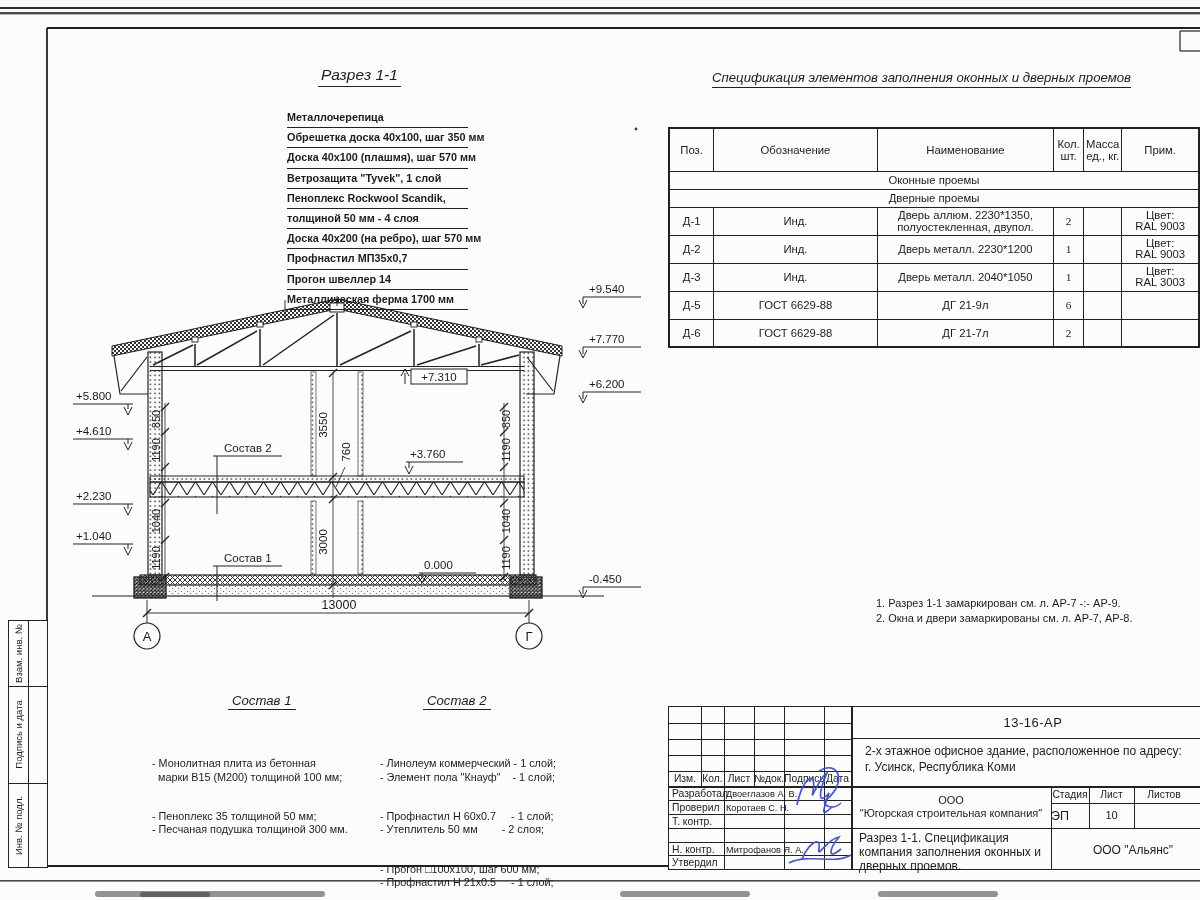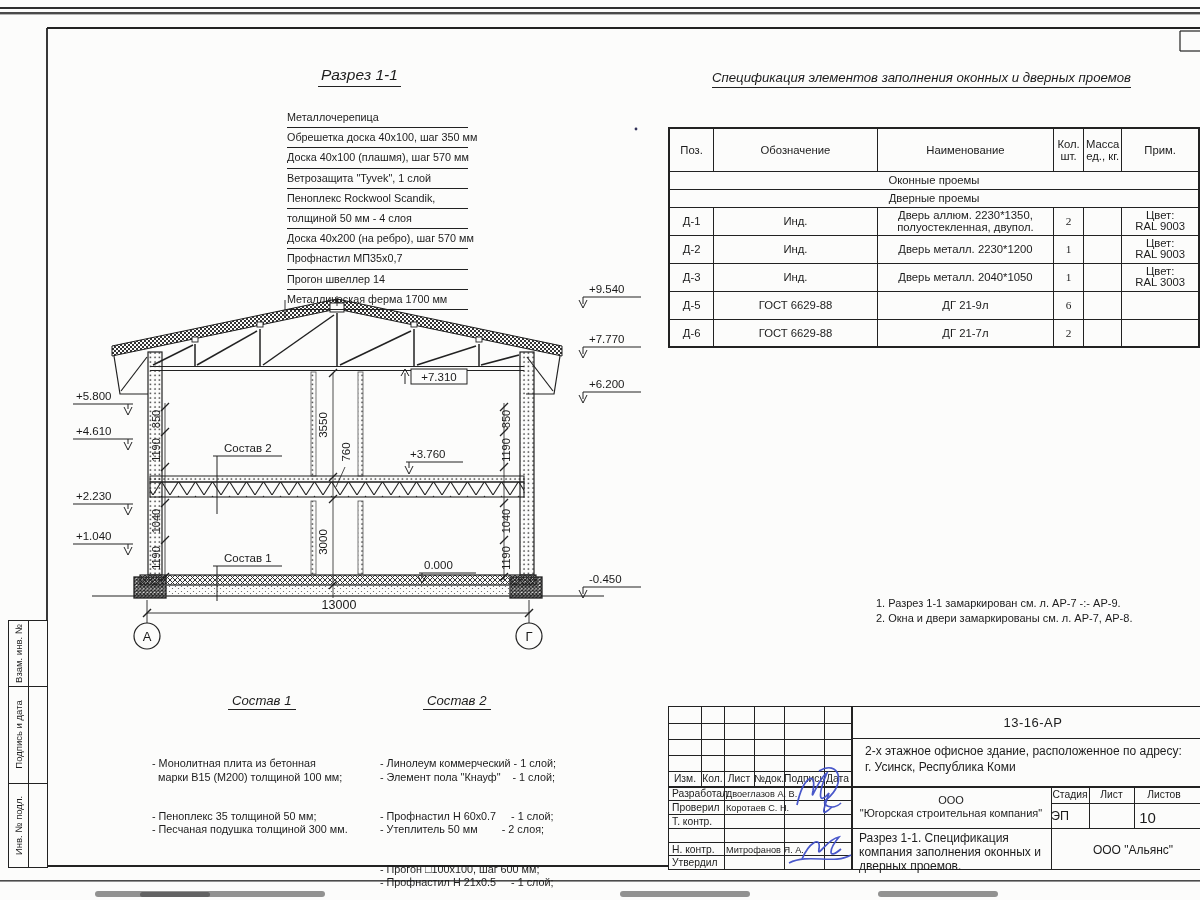--- a/index.html
+++ b/index.html
@@ -5,21 +5,21 @@
   html,body{margin:0;padding:0;background:#e8e8e8;}
   .sheet{position:relative;width:1200px;height:900px;background:#fcfcfb;overflow:hidden;
          font-family:"Liberation Sans",sans-serif;color:#1c1c1c;}
   svg{position:absolute;left:0;top:0;}
   .dt{font-family:"Liberation Sans",sans-serif;font-size:11.5px;fill:#1a1a1a;}
   .dt-sm{font-family:"Liberation Sans",sans-serif;font-size:11px;fill:#1a1a1a;}
   .dt-ax{font-family:"Liberation Sans",sans-serif;font-size:13px;fill:#1a1a1a;}
   .abs{position:absolute;}
   .dwg-title{font-style:italic;font-size:15.5px;border-bottom:1.3px solid #222;padding:0 3px 2px 3px;white-space:nowrap;margin-left:12px;}
   .spec-title{font-style:italic;font-size:13.2px;border-bottom:1px solid #222;padding-bottom:2px;white-space:nowrap;}
-  .callouts{width:181px;}
+  .callouts{width:181px;font-weight:bold;}
   .callout-row{height:19.2px;line-height:18px;font-size:10.8px;border-bottom:1.1px solid #222;white-space:nowrap;}
   table.spec{border-collapse:collapse;table-layout:fixed;background:#fcfcfb;}
   table.spec td,table.spec th{border:1px solid #222;padding:0 2px;font-weight:normal;font-size:11.3px;
       text-align:center;vertical-align:middle;overflow:hidden;}
   table.spec{border:2px solid #222;}
   tr.h-row{height:43px;}
   tr.s-row{height:18px;}
   tr.d-row{height:28px;}
   td.qty{font-family:"Liberation Serif",serif;font-size:12.5px;}
   td.note{text-align:left;font-size:10.6px;line-height:11.5px;padding-left:4px;white-space:nowrap;}
@@ -438,21 +438,21 @@
 
   <div class="tx" style="left:182px;top:8px;width:364px;text-align:center;font-size:13px;letter-spacing:0.5px;">13-16-АР</div>
   <div class="tx" style="left:196px;top:37px;font-size:12px;">2-х этажное офисное здание, расположенное по адресу:</div>
   <div class="tx" style="left:196px;top:53px;font-size:12px;">г. Усинск, Республика Коми</div>
   <div class="tx" style="left:182px;top:87px;width:200px;text-align:center;font-size:11px;">ООО</div>
   <div class="tx" style="left:182px;top:100px;width:200px;text-align:center;font-size:11px;">"Югорская строительная компания"</div>
   <div class="tx" style="left:382px;top:82px;width:38px;text-align:center;">Стадия</div>
   <div class="tx" style="left:420px;top:82px;width:45px;text-align:center;">Лист</div>
   <div class="tx" style="left:465px;top:82px;width:60px;text-align:center;">Листов</div>
   <div class="tx" style="left:382px;top:102px;width:38px;font-size:12.5px;">ЭП</div>
-  <div class="tx" style="left:420px;top:102px;width:45px;text-align:center;font-size:15px;padding-left:36px;">10</div>
+  <div class="tx" style="left:420px;top:102px;width:45px;text-align:center;font-size:11px;">10</div>
   <div class="tx" style="left:190px;top:124px;font-size:12px;">Разрез 1-1. Спецификация</div>
   <div class="tx" style="left:190px;top:138px;font-size:12px;">компания заполнения оконных и</div>
   <div class="tx" style="left:190px;top:152px;font-size:12px;">дверных проемов.</div>
   <div class="tx" style="left:382px;top:136px;width:164px;text-align:center;font-size:12px;">ООО "Альянс"</div>
 
   <svg width="546" height="162" style="left:0;top:0;">
     <g stroke="#4050c8" stroke-width="1.7" fill="none" opacity="0.95">
       <path d="M128,98 C134,70 148,62 144,84 C141,98 150,70 158,66 C150,84 148,100 160,86 C155,102 150,112 163,100"></path>
       <path d="M150,64 C170,52 178,76 158,92 C150,98 164,104 172,96"></path>
       <path d="M133,152 C140,136 152,128 150,142 C148,152 158,132 170,130 C160,142 158,154 172,142"></path>

